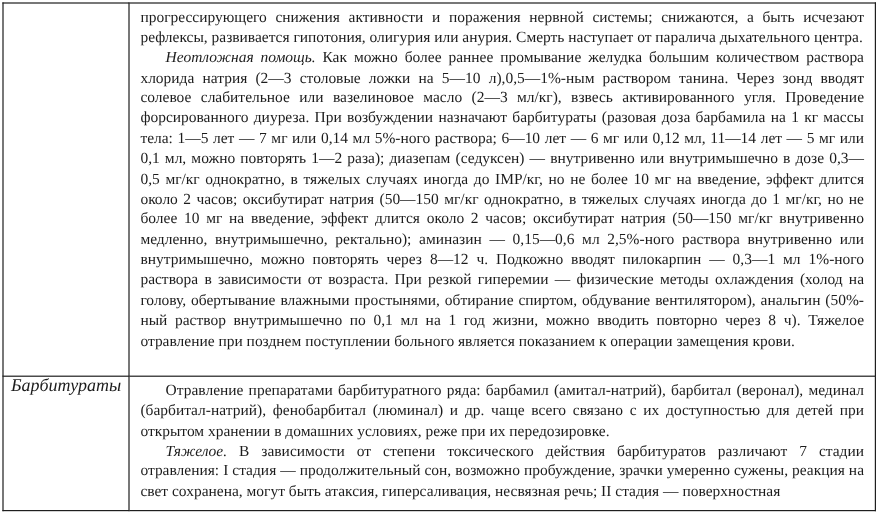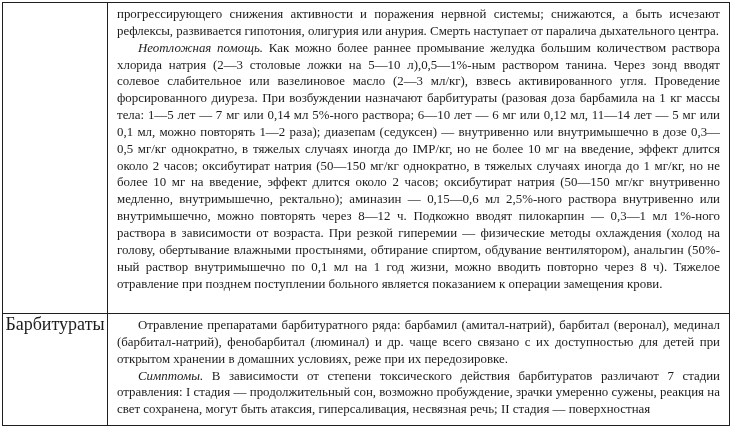--- a/index.html
+++ b/index.html
@@ -30,22 +30,23 @@
   }
   table.ref-table td {
     border: 1px solid #1f1f1f;
     vertical-align: top;
     overflow: hidden;
   }
   td.label-cell {
     width: 100px;
     text-align: center;
     vertical-align: middle;
-    font-size: 18px;
+    font-size: 15px;
     padding: 0 2px;
+    font-style: italic;
   }
   td.text-cell {
     padding: 3px 9px 2px 9px;
     font-size: 12.9px;
     line-height: 16.85px;
     text-align: justify;
   }
   tr.row-1 { height: 311px; }
   tr.row-2 { height: 112px; }
   .text-cell p {
@@ -73,18 +74,18 @@
           <p><span>прогрессирующего снижения активности и поражения нервной системы; снижаются, а быть исчезают рефлексы, развивается гипотония, олигурия или анурия. Смерть наступает от паралича дыхательного центра.</span></p>
           <p class="indent"><span class="lead">Неотложная помощь.</span><span> Как можно более раннее промывание желудка большим количеством раствора хлорида натрия (2—3 столовые ложки на 5—10 л),0,5—1%-ным раствором танина. Через зонд вводят солевое слабительное или вазелиновое масло (2—3 мл/кг), взвесь активированного угля. Проведение форсированного диуреза. При возбуждении назначают барбитураты (разовая доза барбамила на 1 кг массы тела: 1—5 лет — 7 мг или 0,14 мл 5%-ного раствора; 6—10 лет — 6 мг или 0,12 мл, 11—14 лет — 5 мг или 0,1 мл, можно повторять 1—2 раза); диазепам (седуксен) — внутривенно или внутримышечно в дозе 0,3—0,5 мг/кг однократно, в тяжелых случаях иногда до IMP/кг, но не более 10 мг на введение, эффект длится около 2 часов; оксибутират натрия (50—150 мг/кг однократно, в тяжелых случаях иногда до 1 мг/кг, но не более 10 мг на введение, эффект длится около 2 часов; оксибутират натрия (50—150 мг/кг внутривенно медленно, внутримышечно, ректально); аминазин — 0,15—0,6 мл 2,5%-ного раствора внутривенно или внутримышечно, можно повторять через 8—12 ч. Подкожно вводят пилокарпин — 0,3—1 мл 1%-ного раствора в зависимости от возраста. При резкой гиперемии — физические методы охлаждения (холод на голову, обертывание влажными простынями, обтирание спиртом, обдувание вентилятором), анальгин (50%-ный раствор внутримышечно по 0,1 мл на 1 год жизни, можно вводить повторно через 8 ч). Тяжелое отравление при позднем поступлении больного является показанием к операции замещения крови.</span></p>
         </td>
       </tr>
       <tr class="row-2">
         <td class="label-cell">
           <span>Барбитураты</span>
         </td>
         <td class="text-cell">
           <p class="indent"><span>Отравление препаратами барбитуратного ряда: барбамил (амитал-натрий), барбитал (веронал), мединал (барбитал-натрий), фенобарбитал (люминал) и др. чаще всего связано с их доступностью для детей при открытом хранении в домашних условиях, реже при их передозировке.</span></p>
-          <p class="indent"><span class="lead">Симптомы.</span><span> В зависимости от степени токсического действия барбитуратов различают 7 стадии отравления: I стадия — продолжительный сон, возможно пробуждение, зрачки умеренно сужены, реакция на свет сохранена, могут быть атаксия, гиперсаливация, несвязная речь; II стадия — поверхностная</span></p>
+          <p class="indent"><span class="lead">Тяжелое.</span><span> В зависимости от степени токсического действия барбитуратов различают 7 стадии отравления: I стадия — продолжительный сон, возможно пробуждение, зрачки умеренно сужены, реакция на свет сохранена, могут быть атаксия, гиперсаливация, несвязная речь; II стадия — поверхностная</span></p>
         </td>
       </tr>
     </tbody>
   </table>
 </div>
 
 </body></html>

